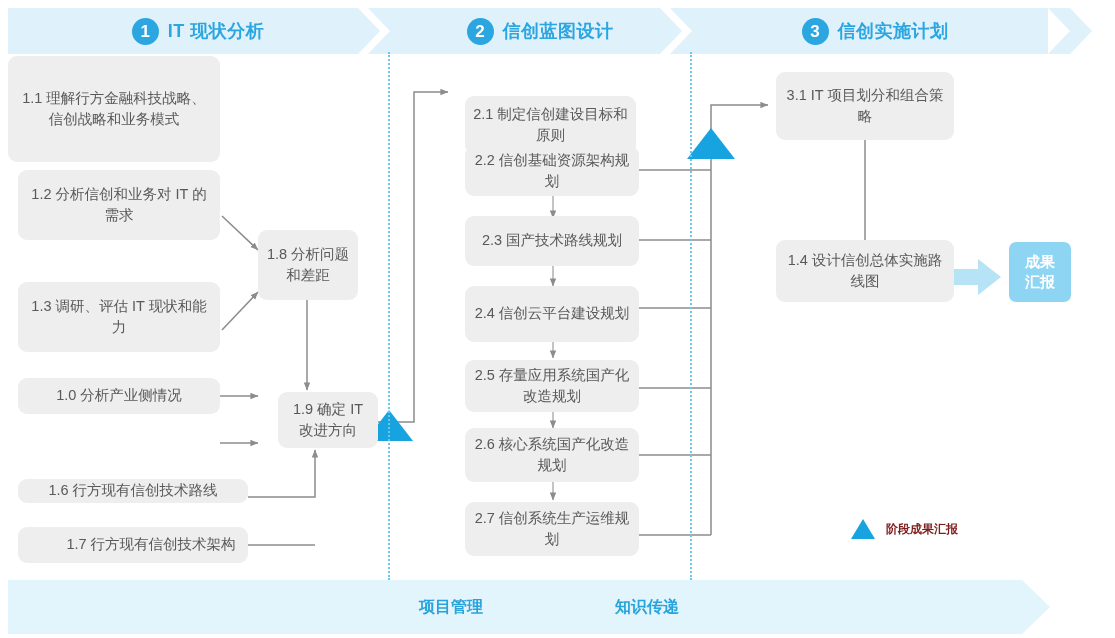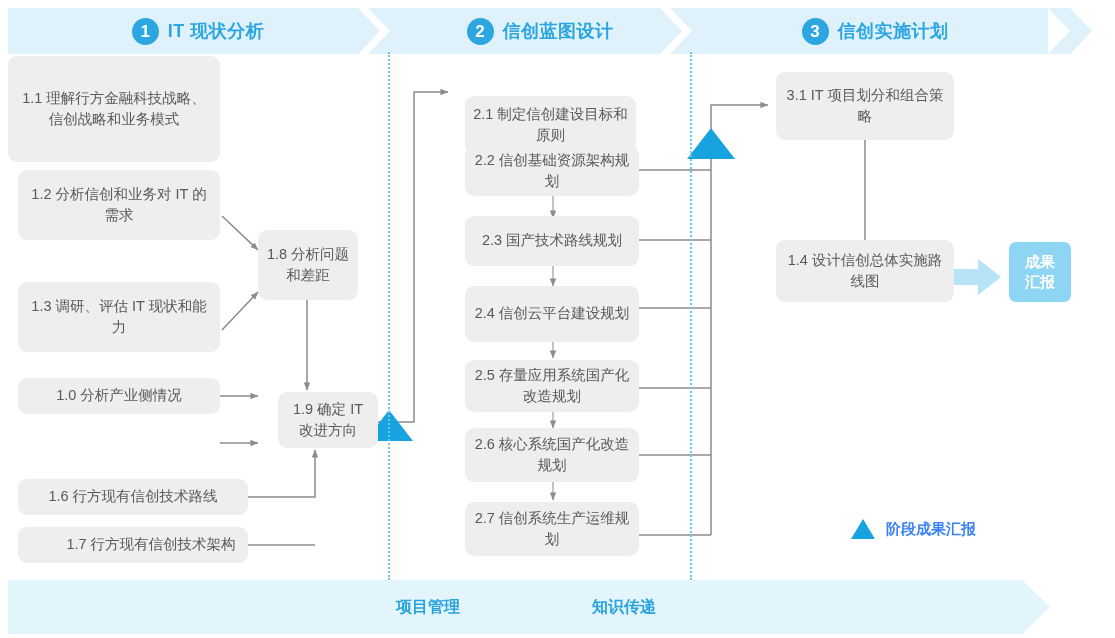--- a/index.html
+++ b/index.html
@@ -31,22 +31,22 @@
 
   
   .badge{
     position:absolute;background:#8ed5f4;border-radius:7px;color:#ffffff;
     font-size:15px;font-weight:bold;line-height:1.35;text-align:right;
     display:flex;align-items:center;justify-content:center;
   }
 
   
   .legend{position:absolute;display:flex;align-items:center;gap:10px;}
-  .legend .ltext{font-size:15px;font-weight:bold;color:#3b82f6;white-space:nowrap;}
-  .bb-label{position:absolute;color:#29a3dc;font-size:16px;font-weight:bold;white-space:nowrap;}
+  .legend .ltext{font-size:12px;font-weight:bold;color:#7f1d1d;white-space:nowrap;}
+  .bb-label{position:absolute;color:#29a3dc;font-size:16px;font-weight:bold;white-space:nowrap;margin-left:23px;}
 
   svg.overlay{position:absolute;left:0;top:0;width:1115px;height:638px;pointer-events:none;}
 </style>
 </head>
 <body>
 
 <div id="canvas">
 
   <div class="phase" style="left:8px;top:8px;width:392px;">
     <div class="inner">
@@ -135,21 +135,21 @@
     </g>
   </svg>
 
   <div class="vdot" style="left:388px;top:52px;height:528px;"></div>
   <div class="vdot" style="left:690px;top:52px;height:528px;"></div>
 
   <div class="box" style="left:8px;top:56px;width:212px;height:106px;">1.1 理解行方金融科技战略、信创战略和业务模式</div>
   <div class="box" style="left:18px;top:170px;width:202px;height:70px;">1.2 分析信创和业务对 IT 的需求</div>
   <div class="box" style="left:18px;top:282px;width:202px;height:70px;">1.3 调研、评估 IT 现状和能力</div>
   <div class="box" style="left:18px;top:378px;width:202px;height:36px;">1.0 分析产业侧情况</div>
-  <div class="box" style="left:18px;top:479px;width:230px;height:36px;">1.6 行方现有信创技术路线</div>
+  <div class="box" style="left:18px;top:479px;width:230px;height:24px;">1.6 行方现有信创技术路线</div>
   <div class="box" style="left:18px;top:527px;width:230px;height:36px;padding-left:44px;">1.7 行方现有信创技术架构</div>
 
   <div class="box" style="left:258px;top:230px;width:100px;height:70px;">1.8 分析问题和差距</div>
   <div class="box" style="left:246px;top:392px;width:100px;height:56px;margin-left:32px;">1.9 确定 IT 改进方向</div>
 
   <div class="box" style="left:465px;top:66px;width:171px;height:58px;margin-top:30px;">2.1 制定信创建设目标和原则</div>
   <div class="box" style="left:465px;top:146px;width:174px;height:50px;">2.2 信创基础资源架构规划</div>
   <div class="box" style="left:465px;top:216px;width:174px;height:50px;text-align:center;">2.3 国产技术路线规划</div>
   <div class="box" style="left:465px;top:286px;width:174px;height:56px;">2.4 信创云平台建设规划</div>
   <div class="box" style="left:465px;top:360px;width:174px;height:52px;">2.5 存量应用系统国产化改造规划</div>

